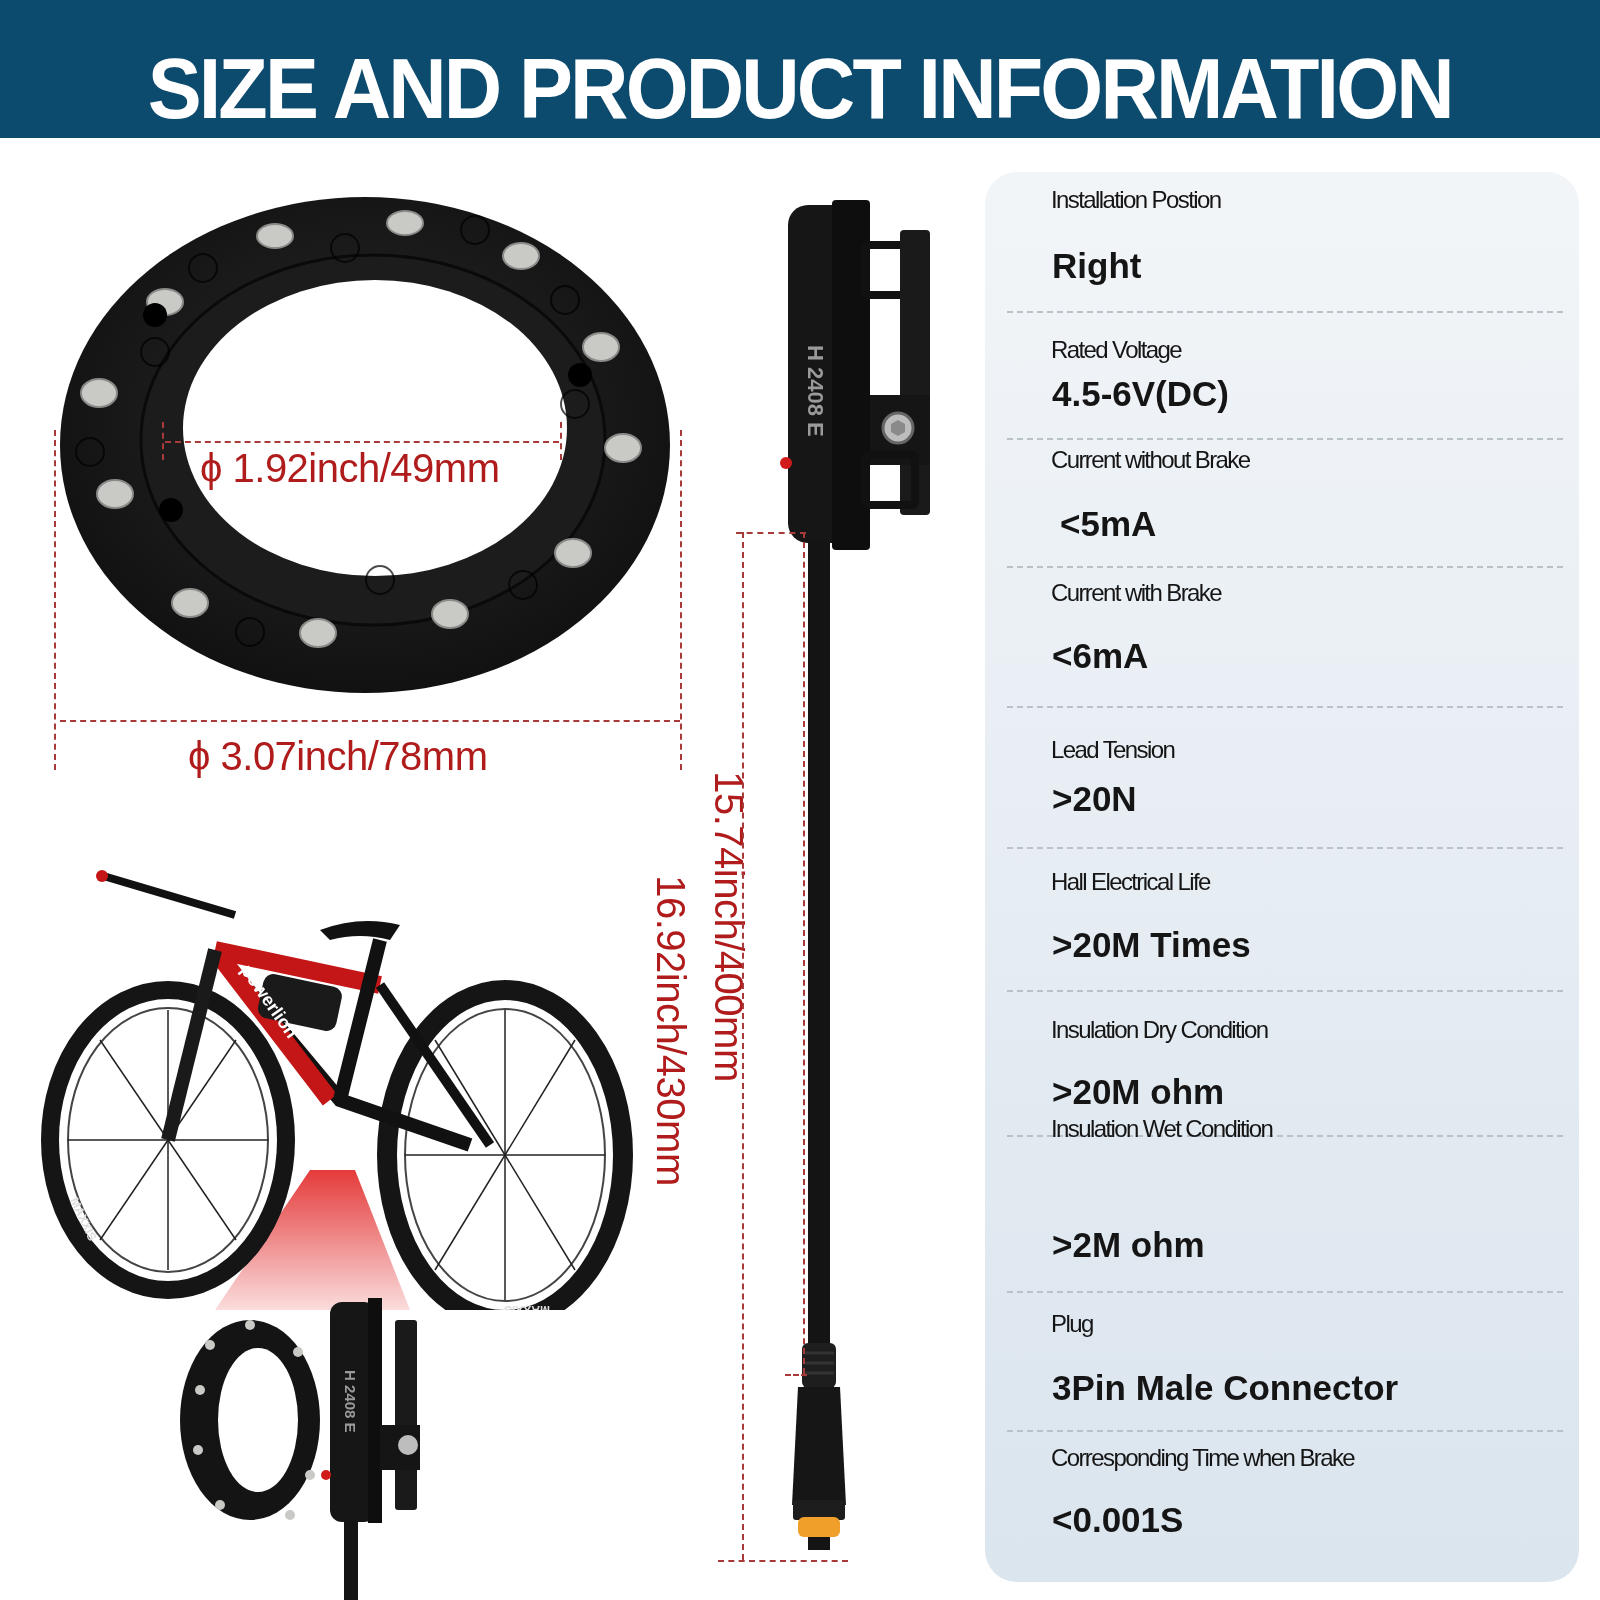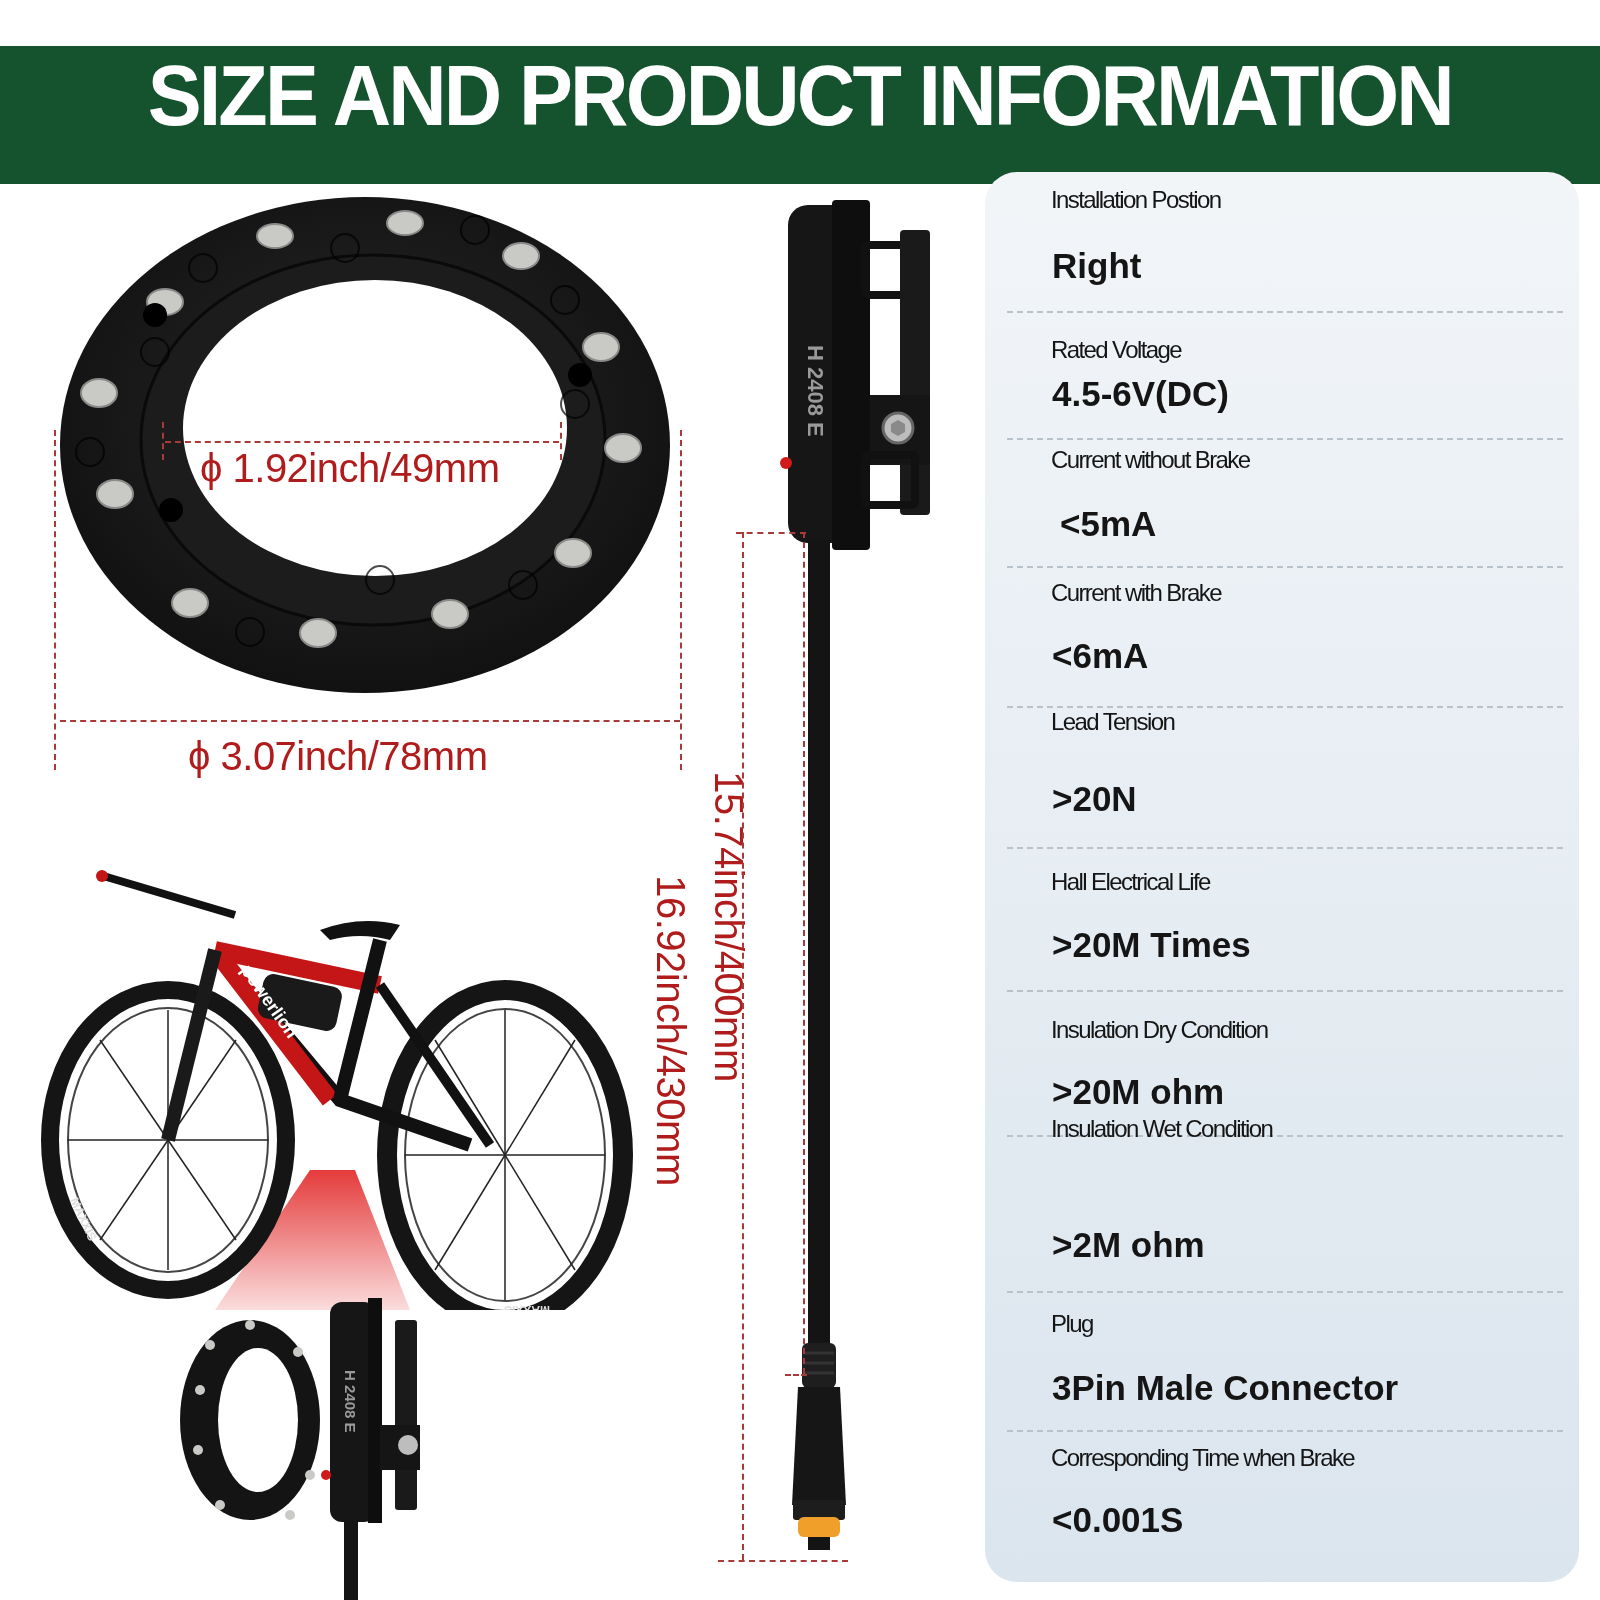--- a/index.html
+++ b/index.html
@@ -1,21 +1,21 @@
 <!DOCTYPE html>
 <html><head>
 <meta charset="utf-8">
 <style>
   * { box-sizing: border-box; margin: 0; padding: 0; }
   html, body { width: 1600px; height: 1600px; background: #ffffff; overflow: hidden; }
   body { position: relative; font-family: "Liberation Sans", sans-serif; color: #111; }
 
   .header {
     position: absolute; left: 0; top: 0; width: 1600px; height: 138px;
-    background: #14532d; display: flex; align-items: flex-start; justify-content: center; margin-top: 46px;
+    background: #0c4a6e; display: flex; align-items: flex-end; justify-content: center;
   }
   .header h1 {
     font-family: "Liberation Sans", sans-serif; font-weight: 700;
     color: #fff; font-size: 86px; letter-spacing: -3px; transform: scaleX(0.94);
     white-space: nowrap;
   }
 
   .spec-panel {
     position: absolute; left: 985px; top: 172px; width: 594px; height: 1410px;
     border-radius: 32px;
@@ -233,21 +233,21 @@
   </div>
   <div class="divider" style="top:394px;"></div>
 
   <div class="spec-row" style="top:0;">
     <div class="spec-label" style="top:407px;">Current with Brake</div>
     <div class="spec-value" style="top:464px;">&lt;6mA</div>
   </div>
   <div class="divider" style="top:534px;"></div>
 
   <div class="spec-row" style="top:0;">
-    <div class="spec-label" style="top:536px;">Lead Tension</div>
+    <div class="spec-label" style="top:564px;">Lead Tension</div>
     <div class="spec-value" style="top:607px;">&gt;20N</div>
   </div>
   <div class="divider" style="top:675px;"></div>
 
   <div class="spec-row" style="top:0;">
     <div class="spec-label" style="top:696px;">Hall Electrical Life</div>
     <div class="spec-value" style="top:753px;">&gt;20M Times</div>
   </div>
   <div class="divider" style="top:818px;"></div>
 

